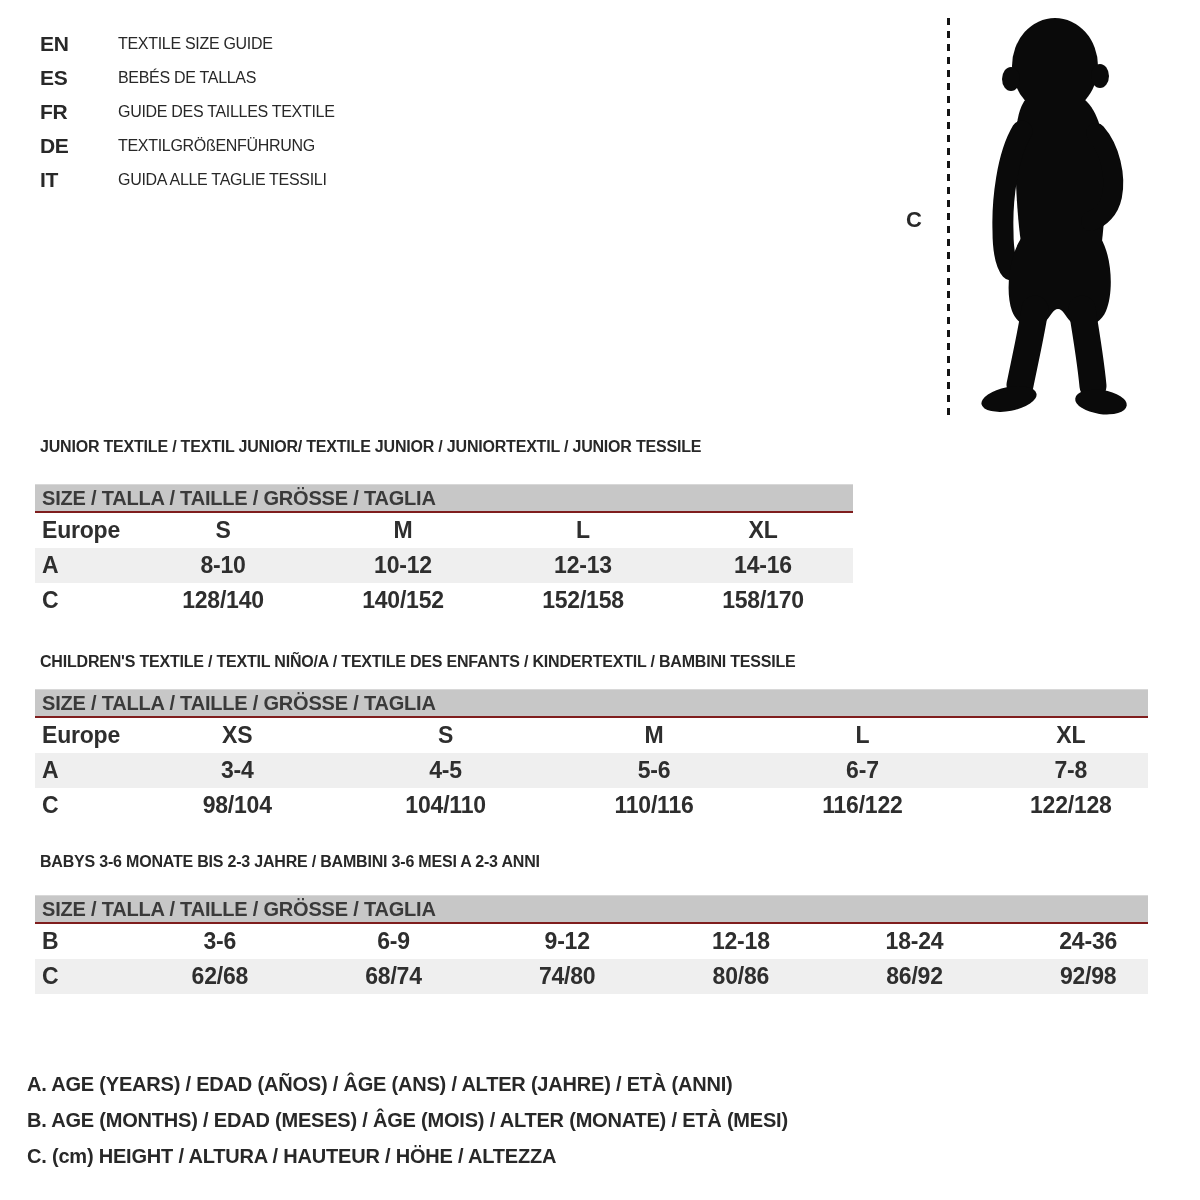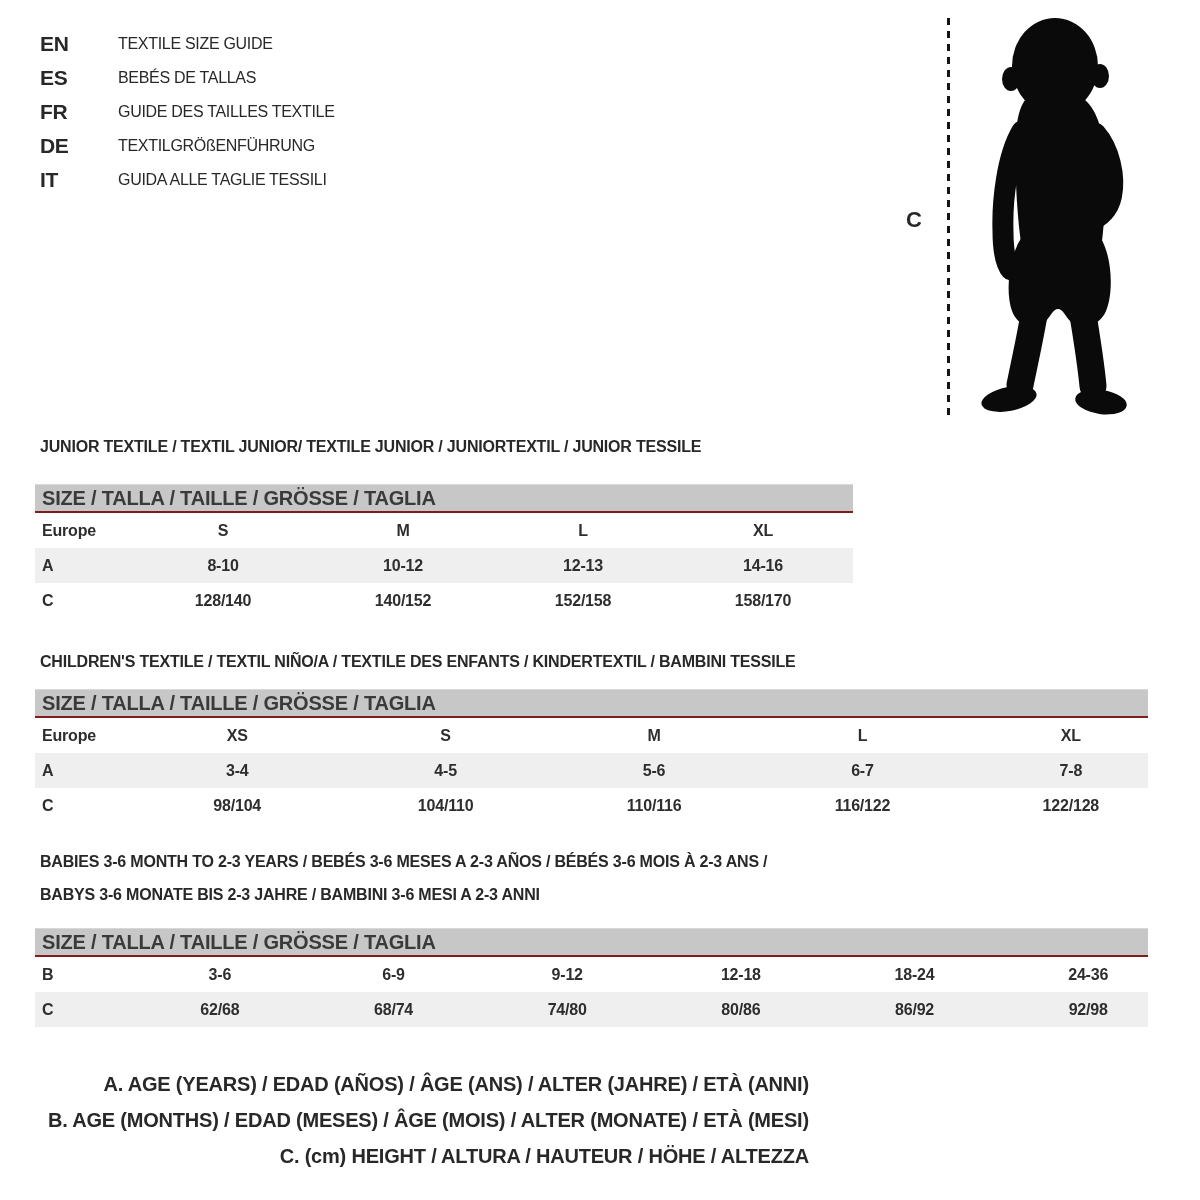--- a/index.html
+++ b/index.html
@@ -23,27 +23,27 @@
   .sec-junior{top:430px;width:818px;}
   .sec-children{top:645px;width:1140px;}
   .sec-babies{top:845px;width:1140px;}
   .sec-title-line{font-size:16px;font-weight:700;letter-spacing:-0.2px;line-height:33px;padding-left:5px;white-space:nowrap;}
   .sec-junior .size-table{margin-top:21px;}
   .sec-children .size-table{margin-top:11px;}
   .sec-babies .size-table{margin-top:17px;}
   .size-bar{height:26px;line-height:26px;background:#c7c7c7;border-top:1px solid #d8d8d8;
     border-bottom:2px solid #7f1d1d;font-size:20px;font-weight:700;color:#3a3a3a;
     padding-left:7px;letter-spacing:-0.2px;}
-  .t-row{display:flex;height:35px;align-items:center;font-size:16px;font-weight:700;
+  .t-row{display:flex;height:35px;align-items:center;font-size:23px;font-weight:700;
     letter-spacing:-0.2px;color:#2e2e2e;}
   .t-row.shaded{background:#efefef;}
   .cell-label{width:98px;padding-left:7px;box-sizing:border-box;}
   .cell{flex:1;text-align:center;}
   
-  .legend{position:absolute;left:48px;top:1066px;text-align:right;}
+  .legend{position:absolute;left:27px;top:1066px;}
   .legend-line{font-size:20px;font-weight:700;letter-spacing:-0.2px;line-height:36px;white-space:nowrap;}
 </style>
 </head>
 <body>
 
 <div class="canvas">
 
   <div class="lang-list">
       <div class="lang-row">
         <span class="lang-code">EN</span>
@@ -147,21 +147,20 @@
             <div class="cell">110/116</div>
             <div class="cell">116/122</div>
             <div class="cell">122/128</div>
           </div>
         </div>
     </div>
   </section>
 
   <section class="size-section sec-babies">
     <div class="sec-title">
-        <div class="sec-title-line">BABIES 3-6 MONTH TO 2-3 YEARS / BEBÉS 3-6 MESES A 2-3 AÑOS / BÉBÉS 3-6 MOIS À 2-3 ANS /</div>
         <div class="sec-title-line">BABYS 3-6 MONATE BIS 2-3 JAHRE / BAMBINI 3-6 MESI A 2-3 ANNI</div>
       </div>
     <div class="size-table">
       <div class="size-bar">SIZE / TALLA / TAILLE / GRÖSSE / TAGLIA</div>
       <div class="rows">
           <div class="t-row">
             <div class="cell-label">B</div>
             <div class="cell">3-6</div>
             <div class="cell">6-9</div>
             <div class="cell">9-12</div>

